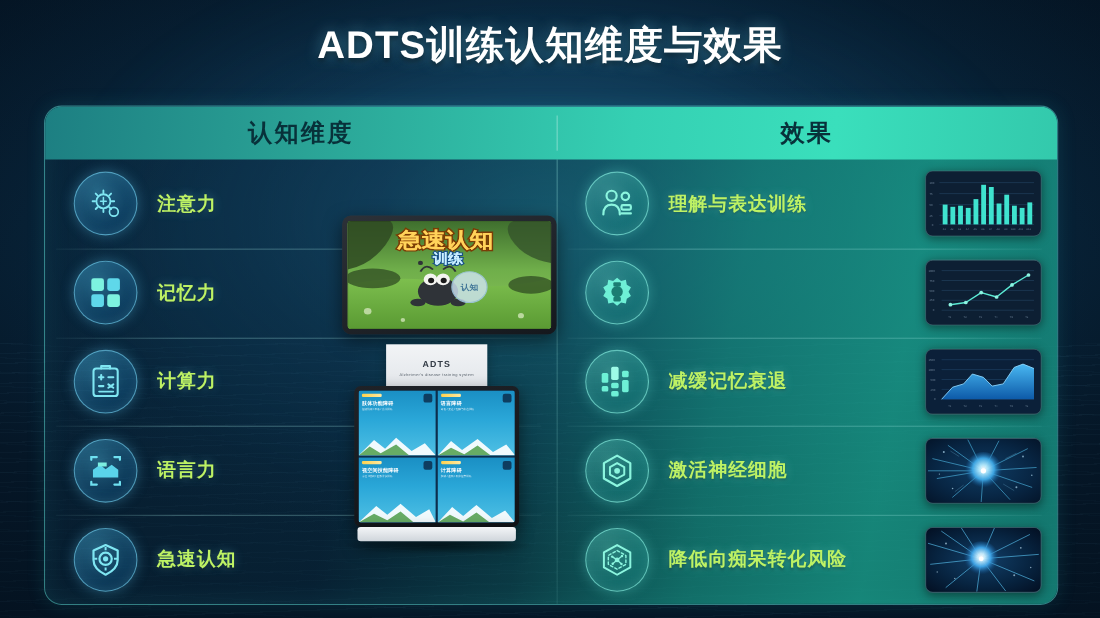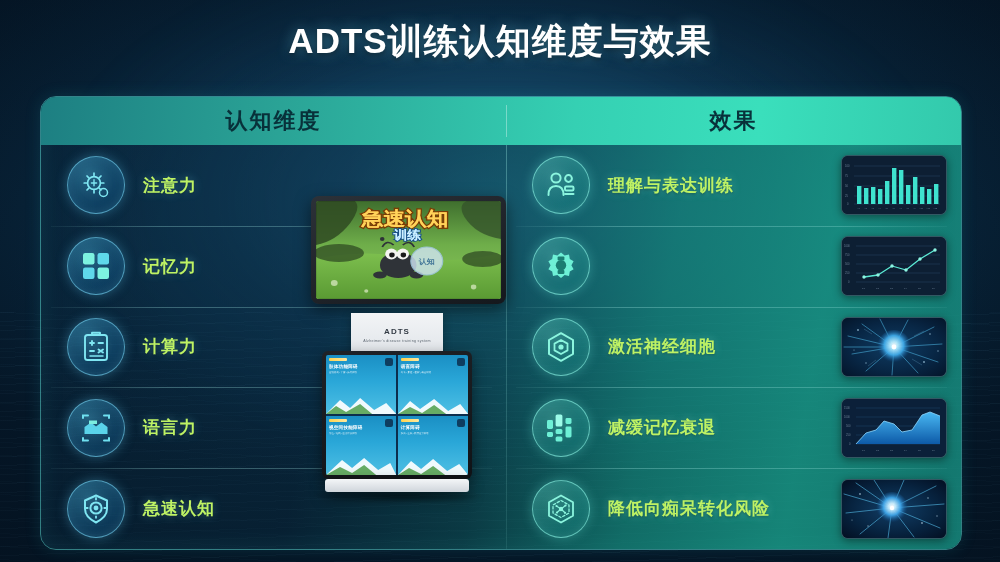--- a/index.html
+++ b/index.html
@@ -385,20 +385,70 @@
               </g>
               <polyline points="22,40 36,38 50,29 64,33 78,22 93,13" fill="none" stroke="#5bead4" stroke-width="1.3" stroke-linecap="round" stroke-linejoin="round"></polyline>
               <g fill="#8df5e2">
                 <circle cx="22" cy="40" r="1.7"></circle>
                   <circle cx="36" cy="38" r="1.7"></circle>
                 <circle cx="50" cy="29" r="1.7"></circle>
                   <circle cx="64" cy="33" r="1.7"></circle>
                 <circle cx="78" cy="22" r="1.7"></circle>
                   <circle cx="93" cy="13" r="1.7"></circle>
               </g>
+              <g fill="#6c8196" font-size="2.4" font-family="sans-serif">
+                <text x="20" y="52">T1</text>
+                  <text x="34" y="52">T2</text>
+                  <text x="48" y="52">T3</text>
+                <text x="62" y="52">T4</text>
+                  <text x="76" y="52">T5</text>
+                  <text x="90" y="52">T6</text>
+              </g>
+            </svg>
+          </div>
+        </div>
+
+        <div class="row">
+          <div class="bubble teal">
+            <svg width="30" height="30" viewBox="0 0 30 30" fill="#6ef0d6">
+              <rect x="1" y="7" width="6" height="9" rx="1.4"></rect>
+              <rect x="1" y="19" width="6" height="5" rx="1.4"></rect>
+              <rect x="9.6" y="1.5" width="6.8" height="12" rx="1.6" fill="#9dfbe8"></rect>
+              <rect x="9.6" y="16" width="6.8" height="5" rx="1.5"></rect>
+              <rect x="9.6" y="23.5" width="6.8" height="5" rx="1.5"></rect>
+              <rect x="19.5" y="5" width="6" height="6" rx="1.4"></rect>
+              <rect x="19.5" y="13.5" width="6" height="11" rx="1.4"></rect>
+            </svg>
+          </div>
+          <div class="row-label">减缓记忆衰退</div>
+          <div class="thumb">
+            <svg viewBox="0 0 104 58" preserveAspectRatio="none">
+              <defs>
+                <linearGradient id="areaG" x1="0" y1="0" x2="0" y2="1">
+                  <stop offset="0%" stop-color="#49b8f2"></stop>
+                  <stop offset="100%" stop-color="#0d5aa8"></stop>
+                </linearGradient>
+              </defs>
+              <rect width="104" height="58" fill="#0b2039"></rect>
+              <g stroke="#1d3f61" stroke-width=".6">
+                <line x1="14" y1="9" x2="98" y2="9"></line>
+                  <line x1="14" y1="18" x2="98" y2="18"></line>
+                <line x1="14" y1="27" x2="98" y2="27"></line>
+                  <line x1="14" y1="36" x2="98" y2="36"></line>
+                <line x1="14" y1="45" x2="98" y2="45"></line>
+              </g>
+              <g fill="#6c8196" font-size="2.6" font-family="sans-serif">
+                <text x="2" y="10">1500</text>
+                  <text x="2" y="19">1000</text>
+                <text x="4" y="28">500</text>
+                  <text x="4" y="37">250</text>
+                  <text x="7" y="46">0</text>
+              </g>
+              <path d="M14,45 L24,34 L34,31 L42,22 L52,25 L60,33 L70,31 L80,16 L88,13 L98,17 L98,45 Z" fill="url(#areaG)"></path>
+              <path d="M14,45 L24,34 L34,31 L42,22 L52,25 L60,33 L70,31 L80,16 L88,13 L98,17" fill="none" stroke="#8ed8ff" stroke-width=".8"></path>
               <g fill="#6c8196" font-size="2.4" font-family="sans-serif">
                 <text x="20" y="52">T1</text>
                   <text x="34" y="52">T2</text>
                   <text x="48" y="52">T3</text>
                 <text x="62" y="52">T4</text>
                   <text x="76" y="52">T5</text>
                   <text x="90" y="52">T6</text>
               </g>
             </svg>
           </div>
@@ -451,70 +501,20 @@
               </g>
               <circle cx="52" cy="29" r="17" fill="url(#ncore1)" opacity=".95"></circle>
               <circle cx="52" cy="29" r="2.4" fill="#ffffff"></circle>
               <g fill="#bfe9ff" opacity=".65">
                 <circle cx="16" cy="12" r=".9"></circle>
                   <circle cx="88" cy="16" r=".8"></circle>
                 <circle cx="24" cy="45" r=".7"></circle>
                   <circle cx="82" cy="44" r=".9"></circle>
                 <circle cx="12" cy="32" r=".6"></circle>
                   <circle cx="96" cy="33" r=".7"></circle>
-              </g>
-            </svg>
-          </div>
-        </div>
-
-        <div class="row">
-          <div class="bubble teal">
-            <svg width="30" height="30" viewBox="0 0 30 30" fill="#6ef0d6">
-              <rect x="1" y="7" width="6" height="9" rx="1.4"></rect>
-              <rect x="1" y="19" width="6" height="5" rx="1.4"></rect>
-              <rect x="9.6" y="1.5" width="6.8" height="12" rx="1.6" fill="#9dfbe8"></rect>
-              <rect x="9.6" y="16" width="6.8" height="5" rx="1.5"></rect>
-              <rect x="9.6" y="23.5" width="6.8" height="5" rx="1.5"></rect>
-              <rect x="19.5" y="5" width="6" height="6" rx="1.4"></rect>
-              <rect x="19.5" y="13.5" width="6" height="11" rx="1.4"></rect>
-            </svg>
-          </div>
-          <div class="row-label">减缓记忆衰退</div>
-          <div class="thumb">
-            <svg viewBox="0 0 104 58" preserveAspectRatio="none">
-              <defs>
-                <linearGradient id="areaG" x1="0" y1="0" x2="0" y2="1">
-                  <stop offset="0%" stop-color="#49b8f2"></stop>
-                  <stop offset="100%" stop-color="#0d5aa8"></stop>
-                </linearGradient>
-              </defs>
-              <rect width="104" height="58" fill="#0b2039"></rect>
-              <g stroke="#1d3f61" stroke-width=".6">
-                <line x1="14" y1="9" x2="98" y2="9"></line>
-                  <line x1="14" y1="18" x2="98" y2="18"></line>
-                <line x1="14" y1="27" x2="98" y2="27"></line>
-                  <line x1="14" y1="36" x2="98" y2="36"></line>
-                <line x1="14" y1="45" x2="98" y2="45"></line>
-              </g>
-              <g fill="#6c8196" font-size="2.6" font-family="sans-serif">
-                <text x="2" y="10">1500</text>
-                  <text x="2" y="19">1000</text>
-                <text x="4" y="28">500</text>
-                  <text x="4" y="37">250</text>
-                  <text x="7" y="46">0</text>
-              </g>
-              <path d="M14,45 L24,34 L34,31 L42,22 L52,25 L60,33 L70,31 L80,16 L88,13 L98,17 L98,45 Z" fill="url(#areaG)"></path>
-              <path d="M14,45 L24,34 L34,31 L42,22 L52,25 L60,33 L70,31 L80,16 L88,13 L98,17" fill="none" stroke="#8ed8ff" stroke-width=".8"></path>
-              <g fill="#6c8196" font-size="2.4" font-family="sans-serif">
-                <text x="20" y="52">T1</text>
-                  <text x="34" y="52">T2</text>
-                  <text x="48" y="52">T3</text>
-                <text x="62" y="52">T4</text>
-                  <text x="76" y="52">T5</text>
-                  <text x="90" y="52">T6</text>
               </g>
             </svg>
           </div>
         </div>
 
         <div class="row">
           <div class="bubble teal">
             <svg width="32" height="32" viewBox="0 0 32 32" fill="none" stroke="#8bf5de" stroke-width="1.8" stroke-linejoin="round" stroke-linecap="round">
               <path d="M16 2.5 L28 9.2 L28 22.8 L16 29.5 L4 22.8 L4 9.2 Z"></path>
               <path d="M16 7.5 L24 12 L24 20 L16 24.5 L8 20 L8 12 Z" stroke-width="1.3" stroke-dasharray="2.4 2"></path>

